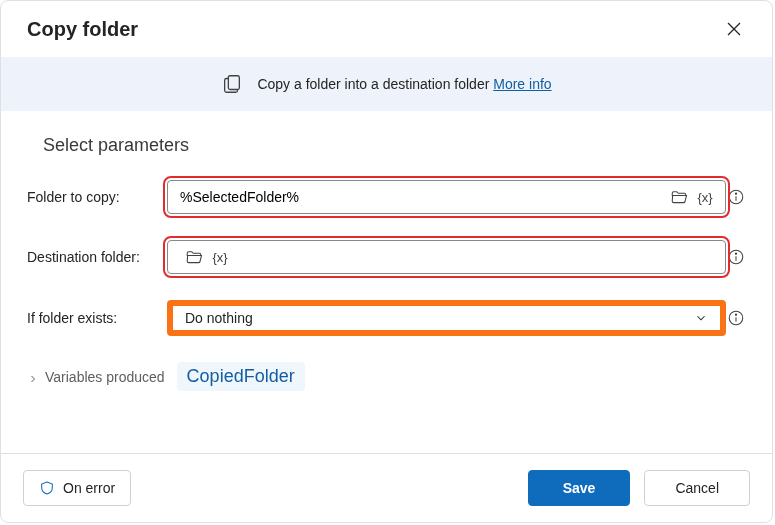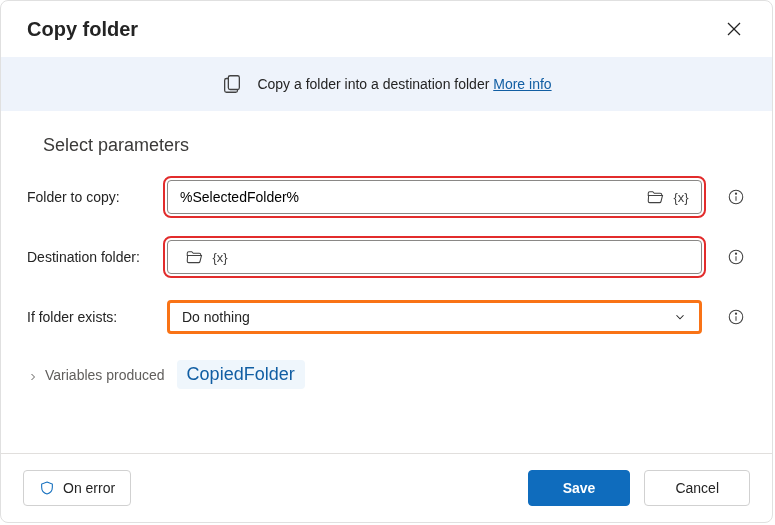--- a/index.html
+++ b/index.html
@@ -66,21 +66,21 @@
   }
   .param-label {
     width: 140px;
     flex-shrink: 0;
     color: #242424;
   }
   .field-wrap {
     flex: 1;
     display: flex;
     align-items: center;
-    gap: 24px;
+    gap: 0;
   }
   .text-field {
     flex: 1;
     position: relative;
     border: 1px solid #8a8886;
     border-radius: 4px;
     height: 34px;
     display: flex;
     align-items: center;
     padding: 0 10px;
@@ -103,21 +103,21 @@
     color: #424242;
     cursor: pointer;
     margin-left: 6px;
   }
   .var-token {
     font-family: inherit;
     font-size: 13px;
   }
   .select-field {
     flex: 1;
-    border: 3px solid #f97316;
+    border: 6px solid #f97316;
     border-radius: 4px;
     height: 34px;
     display: flex;
     align-items: center;
     justify-content: space-between;
     padding: 12px 12px;
     background: #fff;
     cursor: pointer;
   }
   .info-icon {

